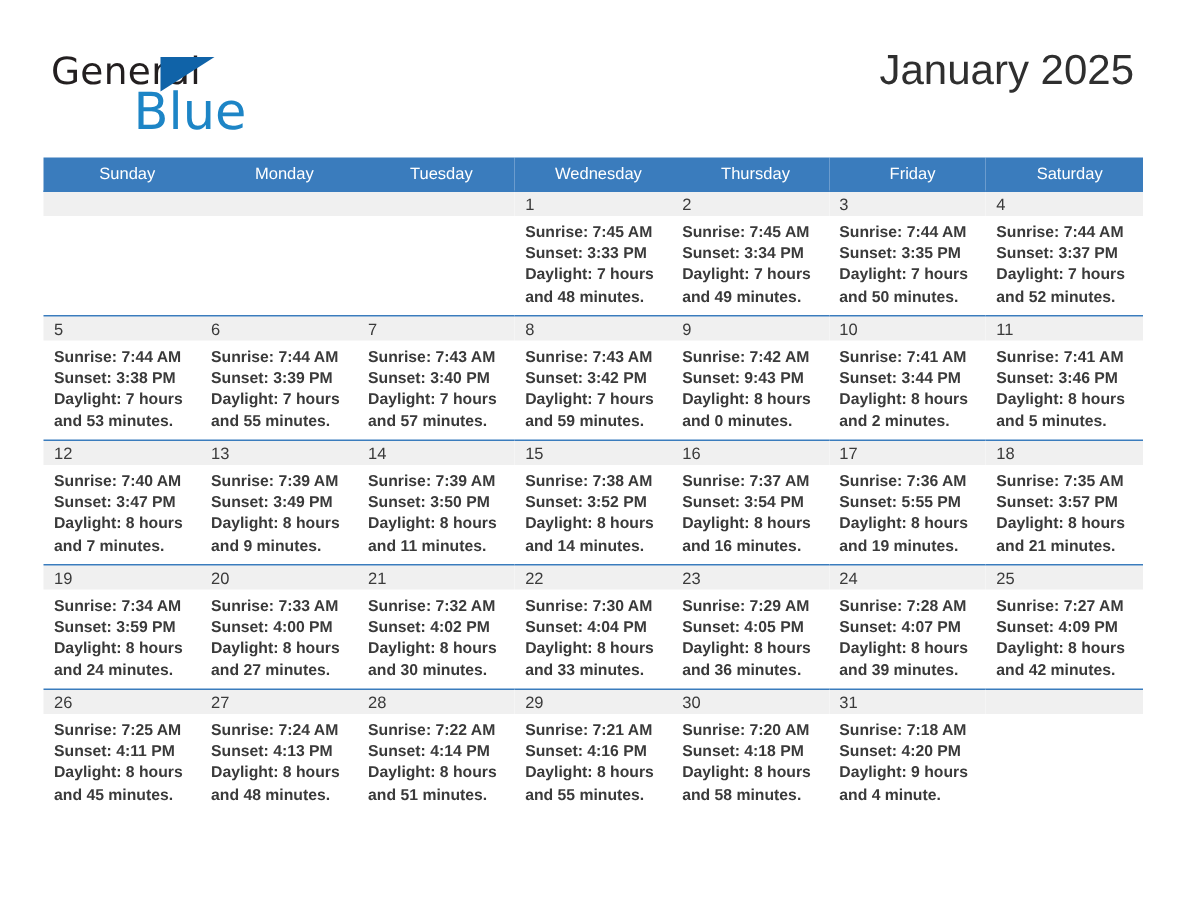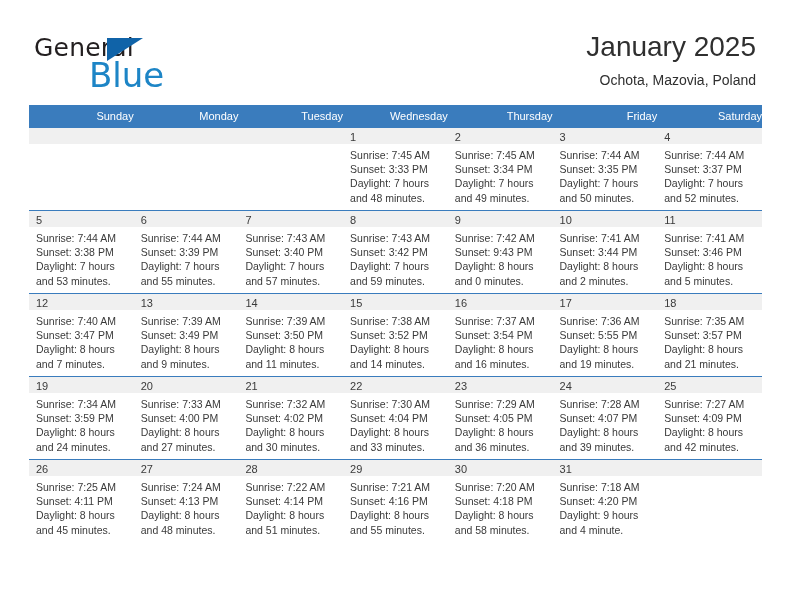--- a/index.html
+++ b/index.html
@@ -95,21 +95,21 @@
     top: 105px;
     width: 733px;
     border-collapse: collapse;
     table-layout: fixed;
   }
   .calendar th {
     background: #3a7cbd;
     color: #ffffff;
     font-size: 11px;
     font-weight: normal;
-    text-align: right;
+    text-align: center;
     padding: 5px 0 5px 7px;
     height: 9px;
     line-height: 12px;
   }
   .calendar td {
     width: 104.7px;
     vertical-align: top;
     padding: 0;
     border-top: 1px solid #3a7cbd;
     background: #ffffff;
@@ -124,20 +124,21 @@
     font-size: 11px;
     color: #3a3a3a;
     line-height: 14px;
     box-sizing: border-box;
   }
   .cell-body {
     padding: 4px 6px 0 7px;
     font-size: 10.5px;
     line-height: 14.2px;
     color: #3a3a3a;
+    font-weight: bold;
   }
   .cell-body div {
     white-space: nowrap;
   }
   .empty .daynum-band {
     background: #f0f0f0;
   }
 </style>
 </head>
 <body>
@@ -147,21 +148,20 @@
   <div class="top-bar">
 
     <div class="logo">
       <span class="logo-general">General</span>
       <span class="logo-triangle"></span>
       <span class="logo-blue">Blue</span>
     </div>
 
     <div class="title-block">
       <div class="cal-title">January 2025</div>
-      <div class="cal-subtitle">Ochota, Mazovia, Poland</div>
     </div>
 
   </div>
 
   <table class="calendar">
     <thead>
       <tr>
         <th>Sunday</th>
         <th>Monday</th>
         <th>Tuesday</th>

